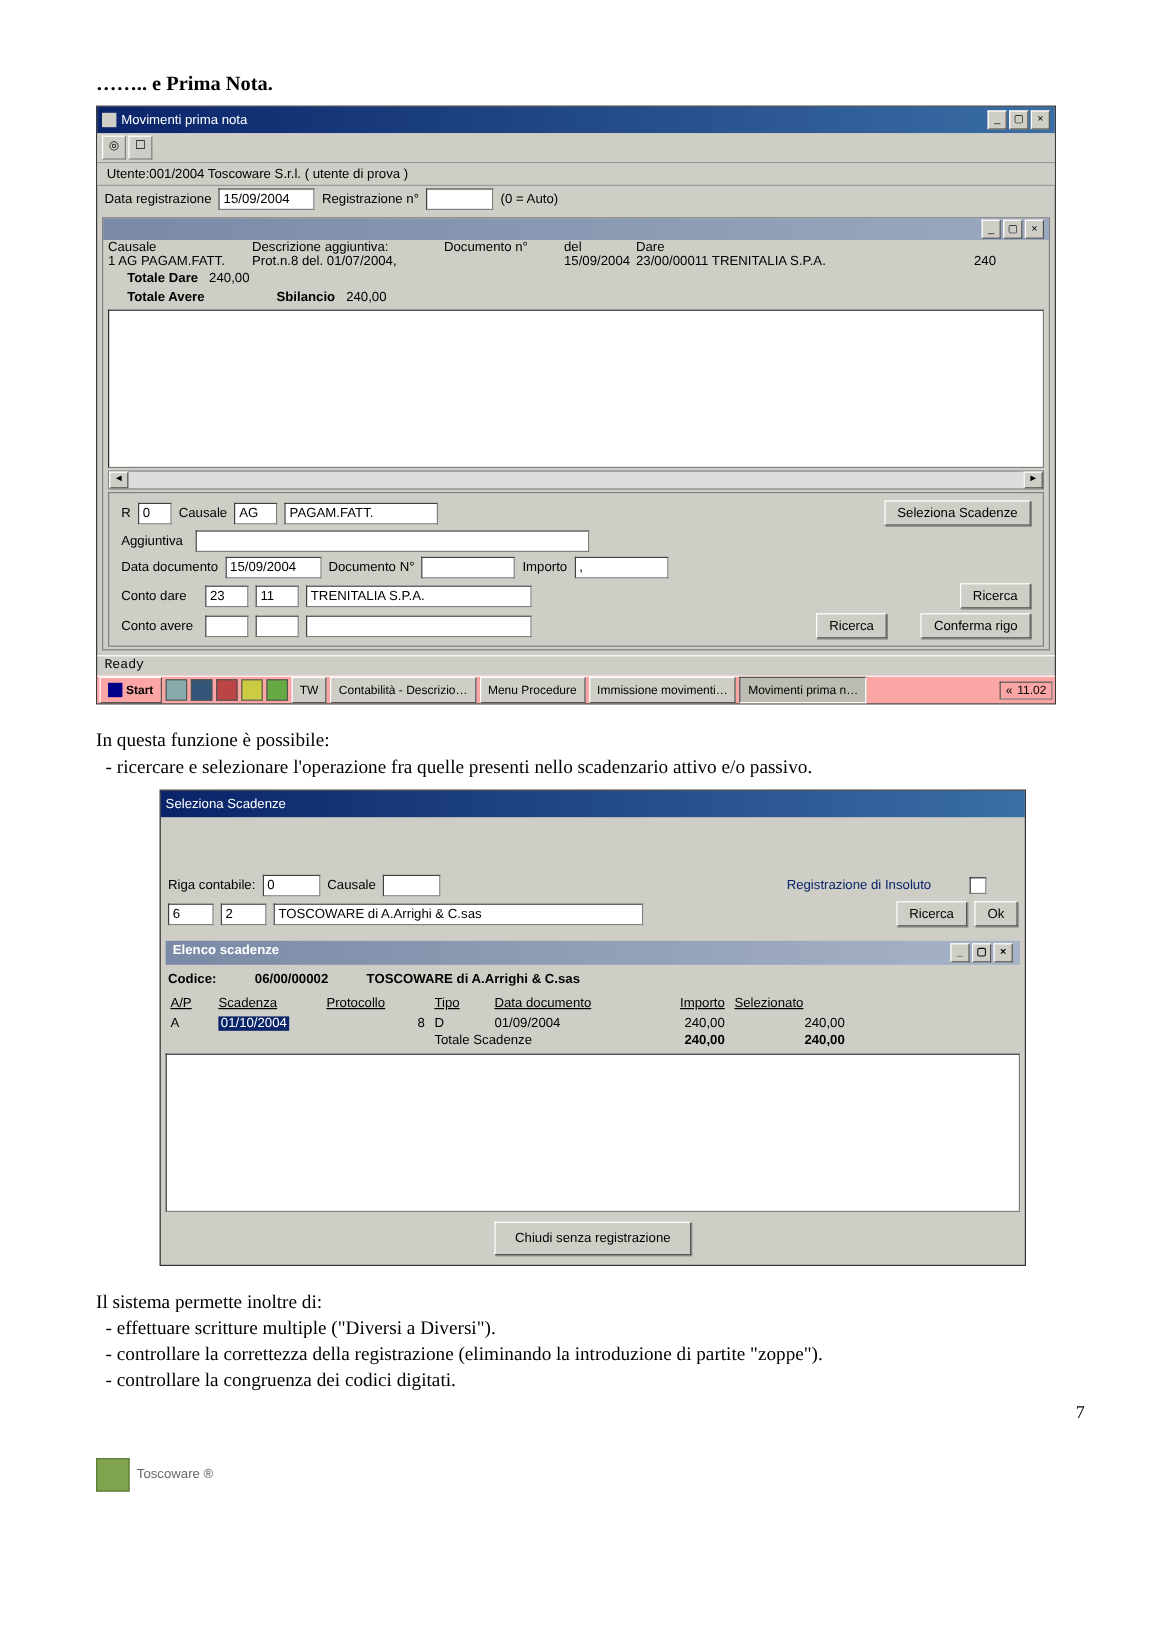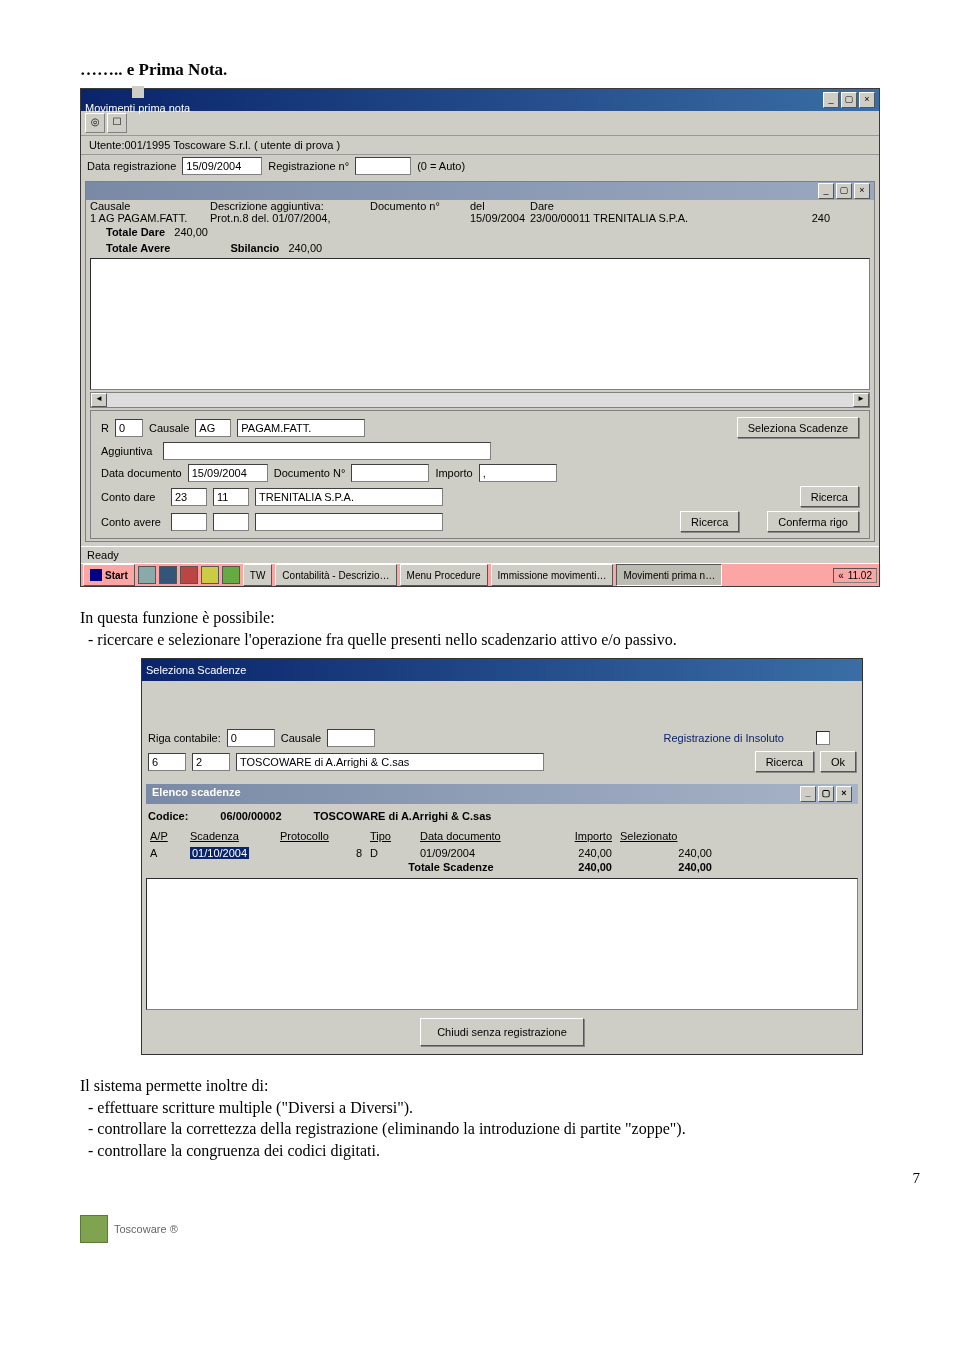--- a/index.html
+++ b/index.html
@@ -3,21 +3,21 @@
 <meta charset="utf-8">
 <style>
   body {
     margin: 0;
     padding: 0;
     font-family: "Times New Roman", serif;
     background: #fff;
     width: 960px;
   }
   .page {
-    padding: 60px 36px 40px 80px;
+    padding: 60px 52px 40px 80px;
     box-sizing: border-box;
   }
   .heading {
     font-weight: bold;
     font-size: 17px;
     margin-bottom: 8px;
   }
   .body-text {
     font-size: 16px;
     line-height: 1.35;
@@ -39,21 +39,21 @@
   }
   .titlebar {
     background: linear-gradient(to right, #0a246a, #3a6ea5);
     color: #fff;
     padding: 2px 4px;
     display: flex;
     align-items: center;
     justify-content: space-between;
     height: 18px;
   }
-  .titlebar-left { display: flex; align-items: center; gap: 4px; flex-direction: column; }
+  .titlebar-left { display: flex; align-items: center; gap: 4px; }
   .title-icn { width: 12px; height: 12px; background: #cfcec6; display: inline-block; }
   .titlebar-btns { display: flex; gap: 2px; }
   .tbbtn {
     width: 14px; height: 14px;
     background: #cfcec6;
     border: 1px solid #fff;
     border-right-color: #555; border-bottom-color: #555;
     font-size: 9px; line-height: 12px; text-align: center;
     color: #000;
   }
@@ -141,20 +141,21 @@
   .panel {
     margin: 2px 4px;
     border: 1px solid #808080;
     padding: 4px;
     background: #cfcec6;
   }
   .status-ready {
     border-top: 1px solid #fff;
     padding: 2px 6px;
     font-size: 11px;
+    font-family: Liberation Mono, monospace;
   }
   .taskbar {
     height: 22px;
     background: #fca5a5;
     border-top: 1px solid #fff;
     display: flex; align-items: center;
     padding: 0 2px;
     gap: 3px;
     font-size: 10px;
   }
@@ -268,21 +269,21 @@
         <div class="titlebar-btns">
           <span class="tbbtn">_</span>
           <span class="tbbtn">▢</span>
           <span class="tbbtn">×</span>
         </div>
       </div>
       <div class="toolbar">
         <span class="tbicon">◎</span>
         <span class="tbicon">☐</span>
       </div>
-      <div class="statusline">Utente:001/1995 Toscoware S.r.l. ( utente di prova )</div>
+      <div class="statusline">Utente:001/2004 Toscoware S.r.l. ( utente di prova )</div>
       <div class="row">
         <span class="lbl">Data registrazione</span>
         <span class="inp" style="width:72px;">15/09/2004</span>
         <span class="lbl">Registrazione n°</span>
         <span class="inp" style="width:48px;"></span>
         <span class="lbl">(0 = Auto)</span>
       </div>
 
       <div class="inner-win">
         <div class="inner-titlebar">
@@ -452,21 +453,21 @@
           <span class="cell"><span class="sel-date">01/10/2004</span></span>
           <span class="cell" style="text-align:right;">8</span>
           <span class="cell">D</span>
           <span class="cell">01/09/2004</span>
           <span class="cell" style="text-align:right;">240,00</span>
           <span class="cell" style="text-align:right;">240,00</span>
 
           <span class="cell"></span>
           <span class="cell"></span>
           <span class="cell"></span>
-          <span class="cell" style="grid-column: span 2; font-weight:bold; text-align:center;">Totale Scadenze</span>
+          <span class="cell" style="grid-column: span 2; font-weight:normal; text-align:left;">Totale Scadenze</span>
           <span class="cell" style="text-align:right;font-weight:bold;">240,00</span>
           <span class="cell" style="text-align:right;font-weight:bold;">240,00</span>
         </div>
       </div>
       <div class="elenco-white"></div>
 
       <div class="footer-btns">
         <span class="btn">Chiudi senza registrazione</span>
       </div>
     </div>

